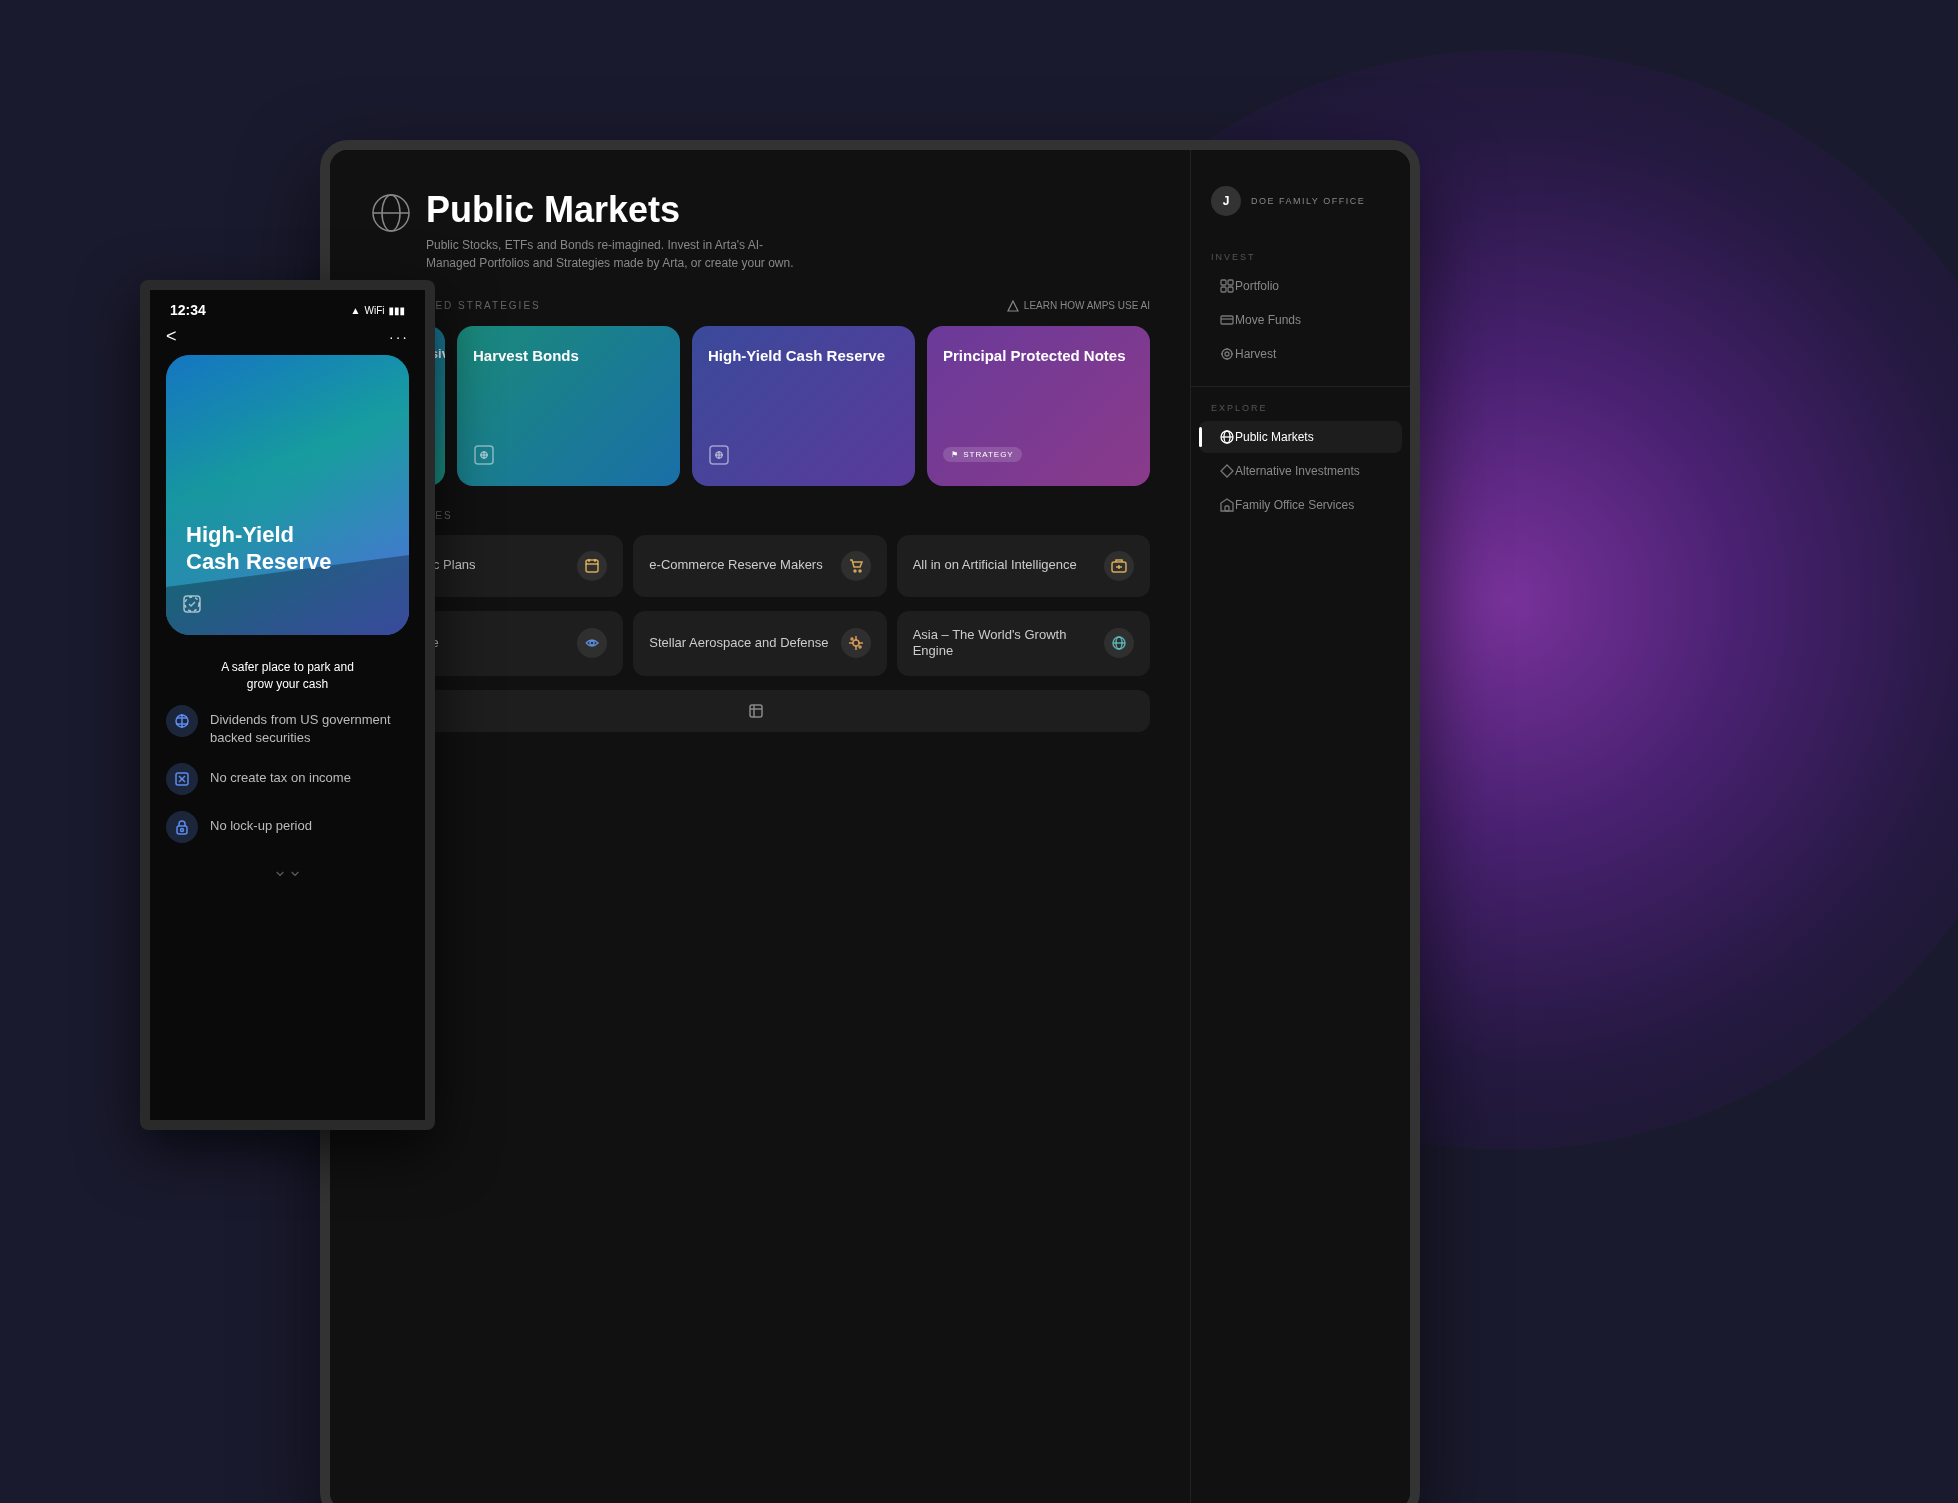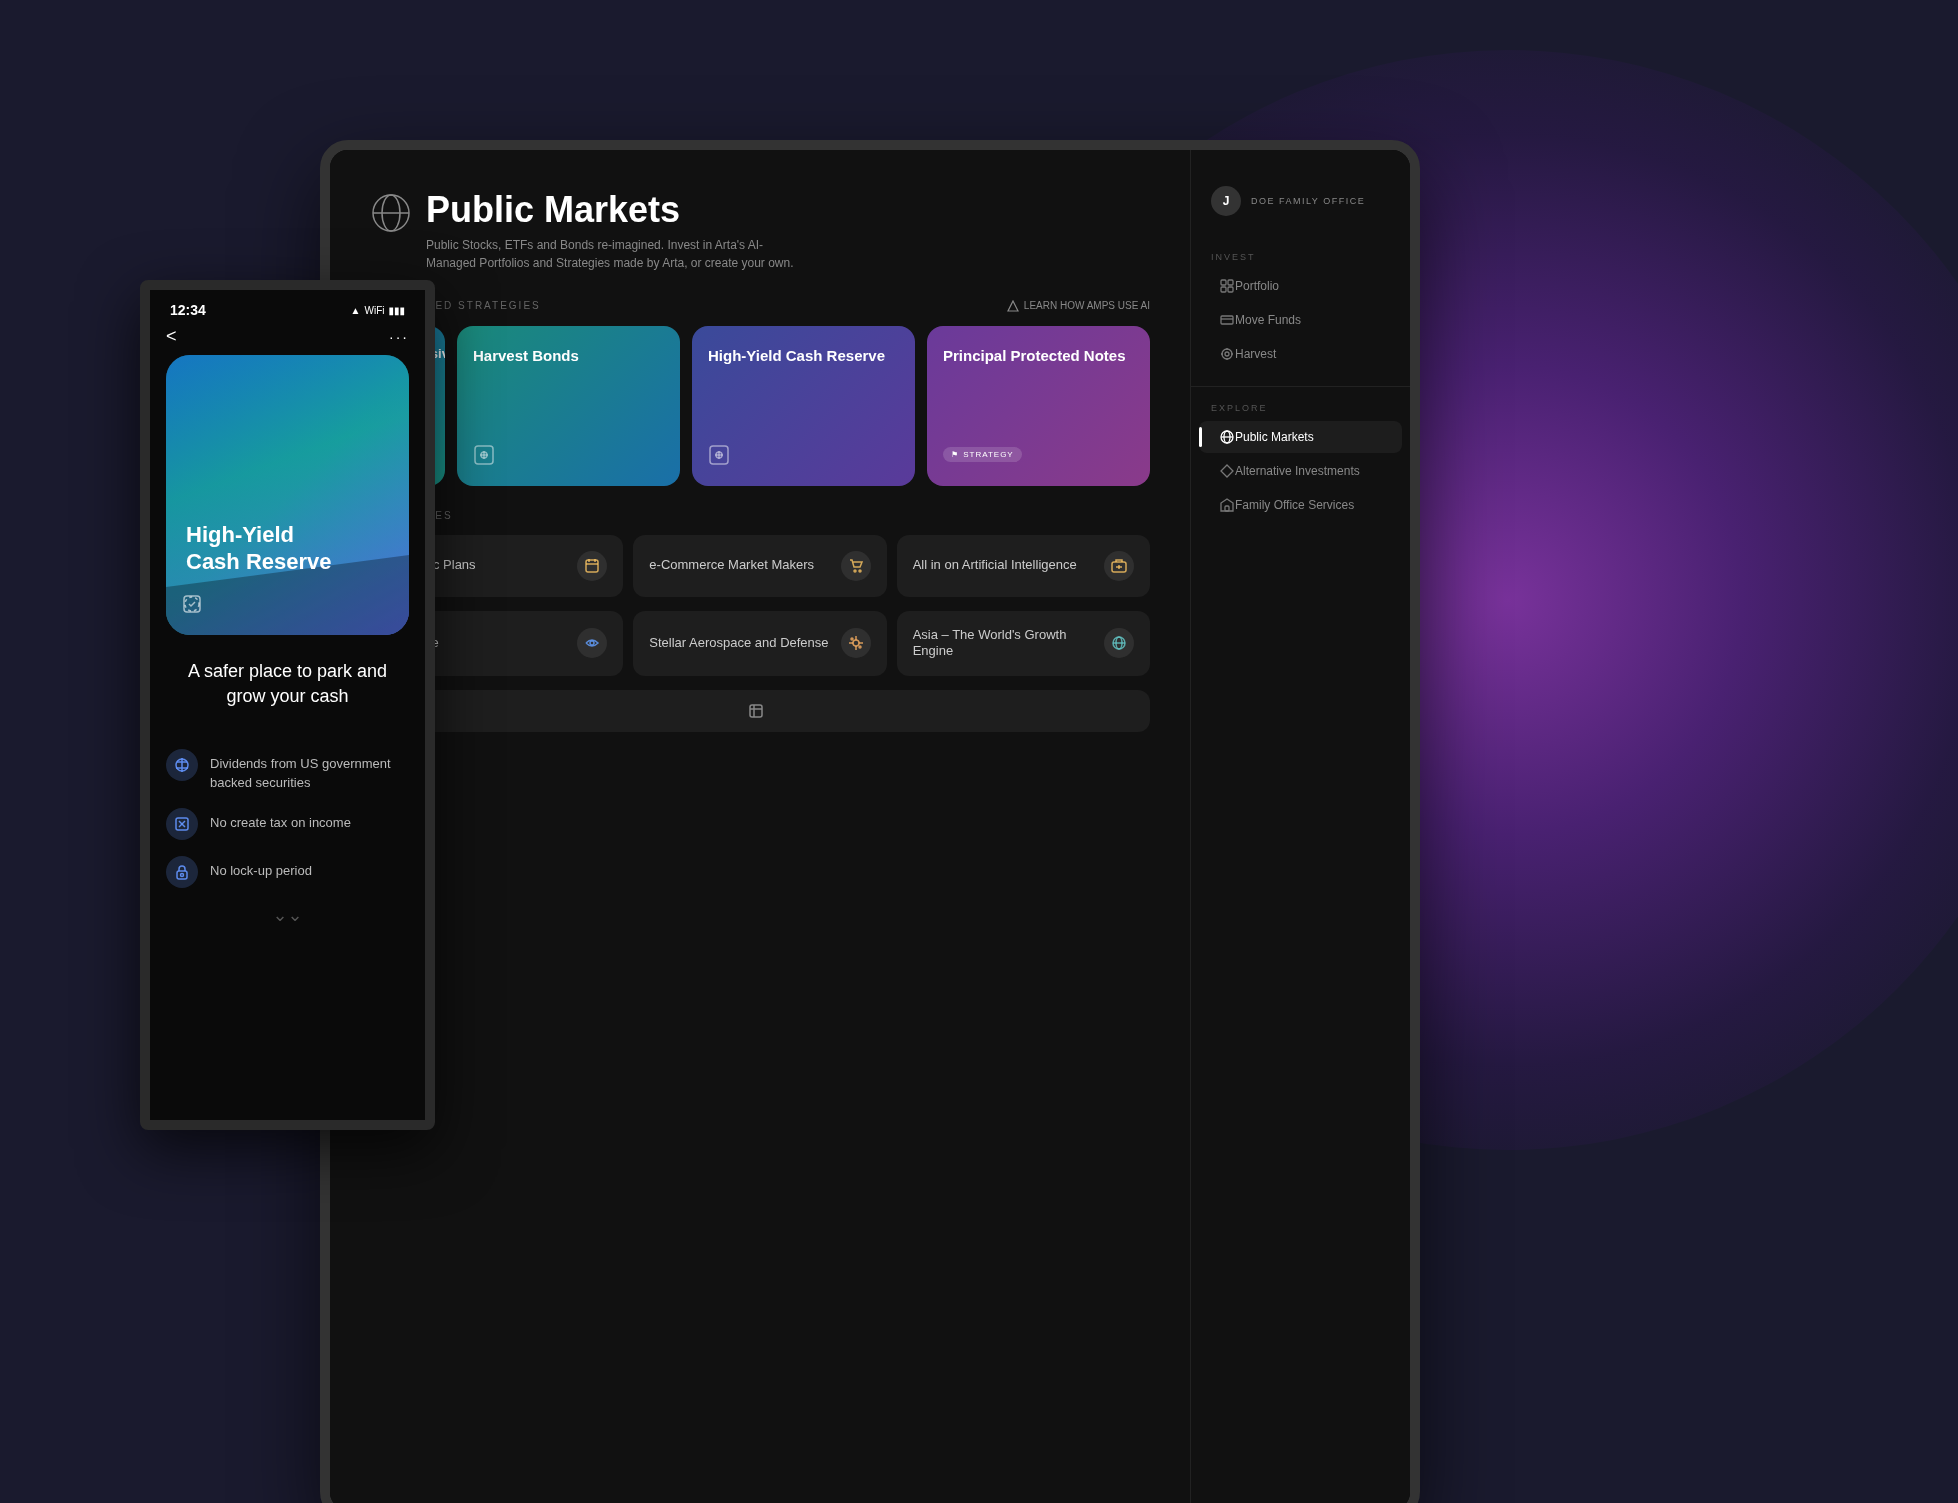--- a/index.html
+++ b/index.html
@@ -439,26 +439,26 @@
     }
 
     
     .phone-content {
       padding: 24px 16px;
       flex: 1;
       overflow: hidden;
     }
 
     .phone-tagline {
-      font-size: 18px;
+      font-size: 12px;
       color: #fff;
       text-align: center;
       font-weight: 500;
       line-height: 1.4;
-      margin-bottom: 40px;
+      margin-bottom: 12px;
     }
 
     .phone-feature {
       display: flex;
       align-items: flex-start;
       gap: 12px;
       margin-bottom: 16px;
     }
 
     .phone-feature-icon {
@@ -570,21 +570,21 @@
               <svg width="16" height="16" viewBox="0 0 16 16" fill="none" stroke="rgba(255,200,100,0.8)" stroke-width="1.5">
                 <rect x="2" y="2" width="12" height="12" rx="2"></rect>
                 <line x1="5" y1="1" x2="5" y2="4"></line>
                 <line x1="11" y1="1" x2="11" y2="4"></line>
                 <line x1="2" y1="6" x2="14" y2="6"></line>
               </svg>
             </div>
           </div>
 
           <div class="custom-card">
-            <div class="custom-card-title">e-Commerce Market Makers</div>
+            <div class="custom-card-title">e-Commerce Reserve Makers</div>
             <div class="custom-card-icon">
               <svg width="16" height="16" viewBox="0 0 16 16" fill="none" stroke="rgba(255,200,100,0.8)" stroke-width="1.5">
                 <path d="M2 2h2l2 7h6l2-5H5"></path>
                 <circle cx="7" cy="13" r="1"></circle>
                 <circle cx="12" cy="13" r="1"></circle>
               </svg>
             </div>
           </div>
 
           <div class="custom-card">

